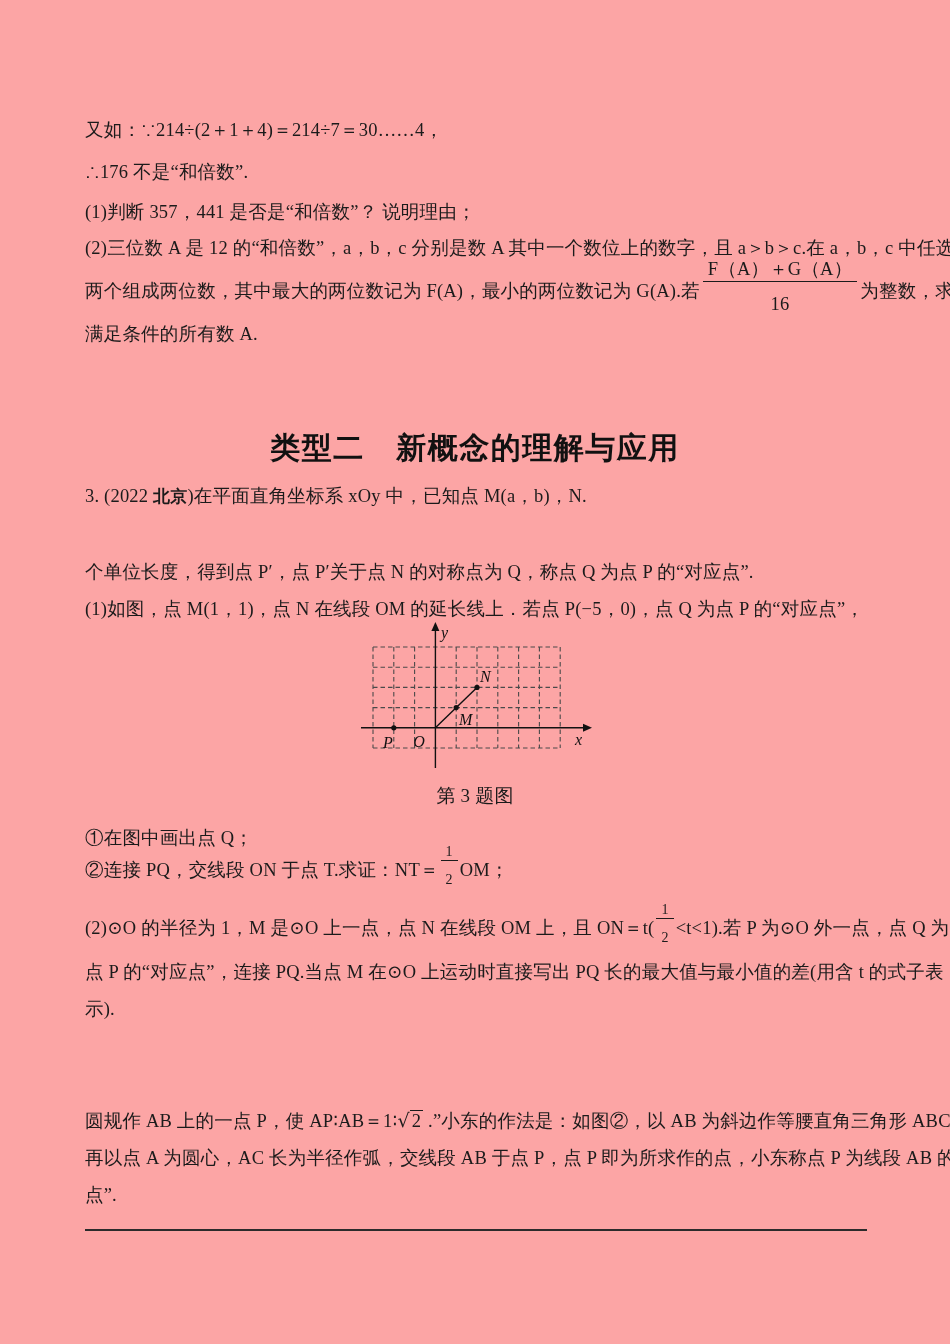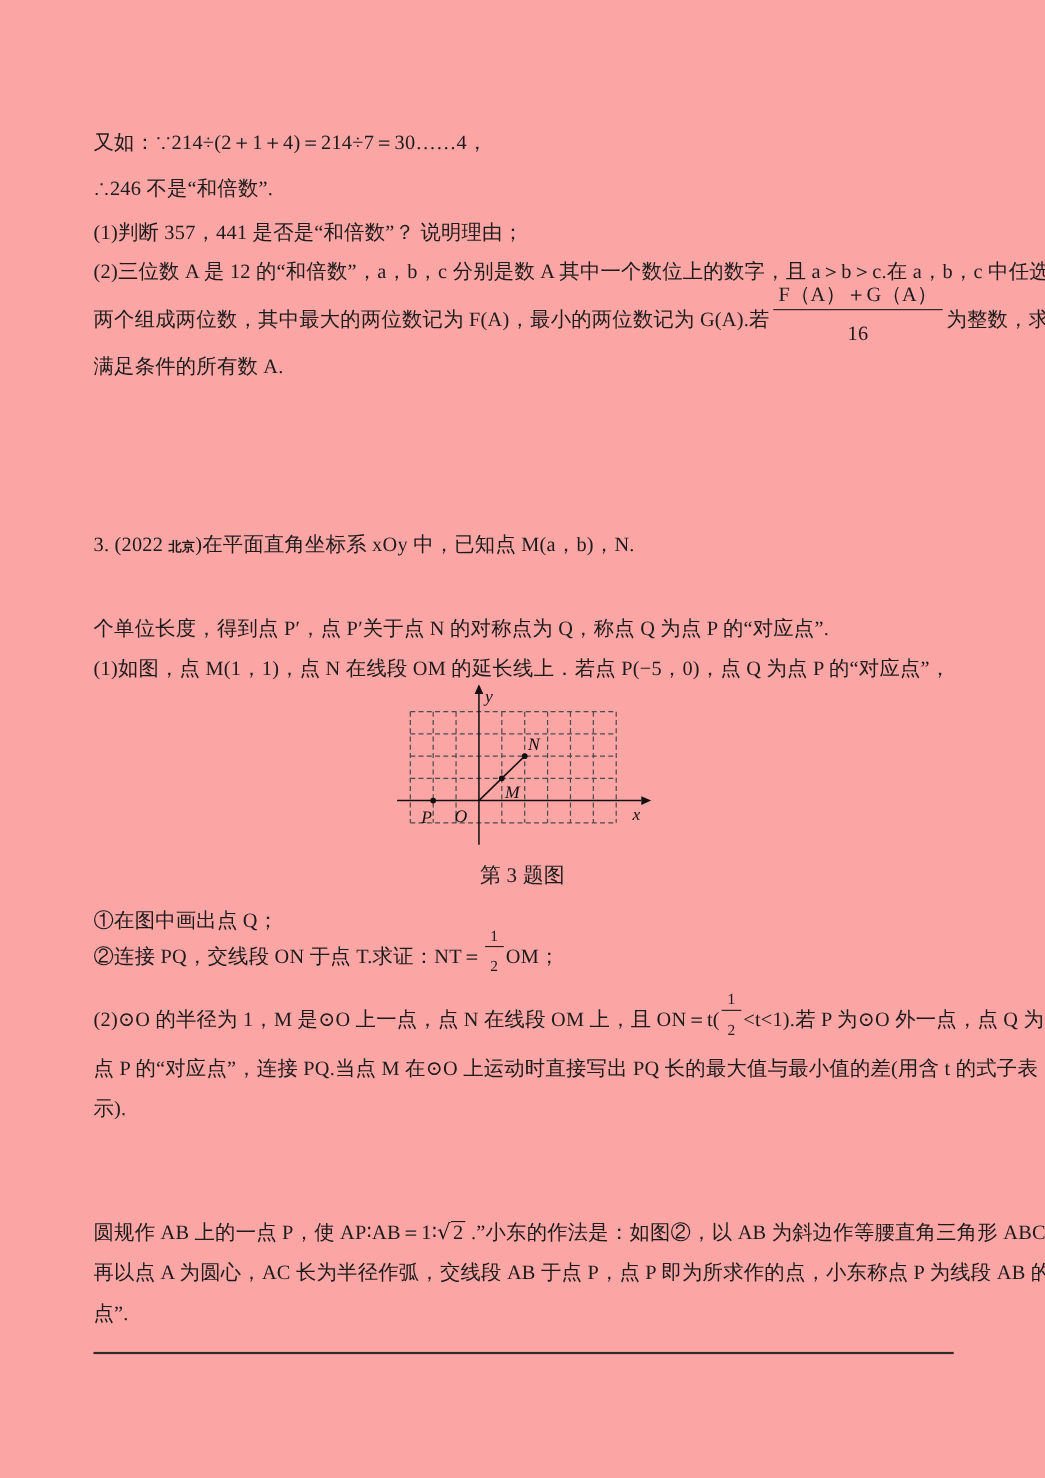--- a/index.html
+++ b/index.html
@@ -7,53 +7,54 @@
     position:relative;width:950px;height:1344px;background:#fca5a5;overflow:hidden;
     font-family:"Liberation Serif","DejaVu Serif",serif;color:#1b1b1b;
     font-size:18.5px;letter-spacing:.2px;
   }
   .line{position:absolute;left:85px;white-space:nowrap;line-height:1.15;}
   .vcenter{display:flex;align-items:center;height:52px;}
   .frac{display:inline-flex;flex-direction:column;align-items:center;vertical-align:middle;margin:0 3px;line-height:1.2;}
   .frac .num{border-bottom:1.6px solid currentColor;padding:0 5px;text-align:right;}
   .frac .den{padding:11px 5px;}
   .frac.small{font-size:14px;line-height:1.1;margin:0 2px;}
-  .src{font-family:Liberation Mono, monospace;font-weight:bold;font-size:12px;}
+  .src{font-family:Liberation Mono, monospace;font-weight:bold;font-size:17px;}
   .section-title{
     position:absolute;top:428px;left:0;width:950px;text-align:center;
     font-family:"Liberation Sans","DejaVu Sans",sans-serif;font-weight:bold;
     font-size:30px;letter-spacing:1.5px;color:#111;white-space:pre;
   }
   .sqrt{white-space:nowrap;}
   .sqrt .rsign{font-family:"DejaVu Sans","Liberation Sans",sans-serif;font-size:19px;}
   .sqrt .rval{border-top:1.6px solid currentColor;padding:0 2px;}
   .fig3{position:absolute;left:355px;top:620px;}
   .fig-caption{position:absolute;left:355px;top:783px;width:240px;text-align:center;font-size:19px;}
   .bottom-rule{position:absolute;left:85px;top:1229px;width:782px;border-top:2.6px solid #2b2b2b;}
   svg text{font-family:"Liberation Serif","DejaVu Serif",serif;font-style:italic;font-size:16px;fill:#111;}
 </style>
 </head>
 <body>
 
 <div class="page">
 
   <div class="line" style="top:120px">又如：∵214÷(2＋1＋4)＝214÷7＝30……4，</div>
-  <div class="line" style="top:162px">∴246 不是“和倍数”.</div>
+  <div class="line" style="top:162px">∴176 不是“和倍数”.</div>
   <div class="line" style="top:202px">(1)判断 357，441 是否是“和倍数”？ 说明理由；</div>
   <div class="line" style="top:238px">(2)三位数 A 是 12 的“和倍数”，a，b，c 分别是数 A 其中一个数位上的数字，且 a＞b＞c.在 a，b，c 中任选</div>
   <div class="line vcenter" style="top:266px">
     <span>两个组成两位数，其中最大的两位数记为 F(A)，最小的两位数记为 G(A).若</span>
       <span class="frac">
         <span class="num">F（A）＋G（A）</span>
         <span class="den">16</span>
       </span>
       <span>为整数，求出</span>
   </div>
   <div class="line" style="top:324px">满足条件的所有数 A.</div>
 
+  <div class="section-title">类型二　新概念的理解与应用</div>
 
   <div class="line" style="top:486px">
     <span>3. (2022 </span><span class="src">北京</span><span>)在平面直角坐标系 xOy 中，已知点 M(a，b)，N.</span>
   </div>
   <div class="line" style="top:562px">个单位长度，得到点 P′，点 P′关于点 N 的对称点为 Q，称点 Q 为点 P 的“对应点”.</div>
   <div class="line" style="top:599px">(1)如图，点 M(1，1)，点 N 在线段 OM 的延长线上．若点 P(−5，0)，点 Q 为点 P 的“对应点”，</div>
 
   <svg class="fig3" width="240" height="156" viewBox="0 0 240 156">
     <g stroke="#4a4a4a" stroke-width="1.1" stroke-dasharray="4.5 3">
       <line x1="18" y1="27" x2="18" y2="128"></line>

